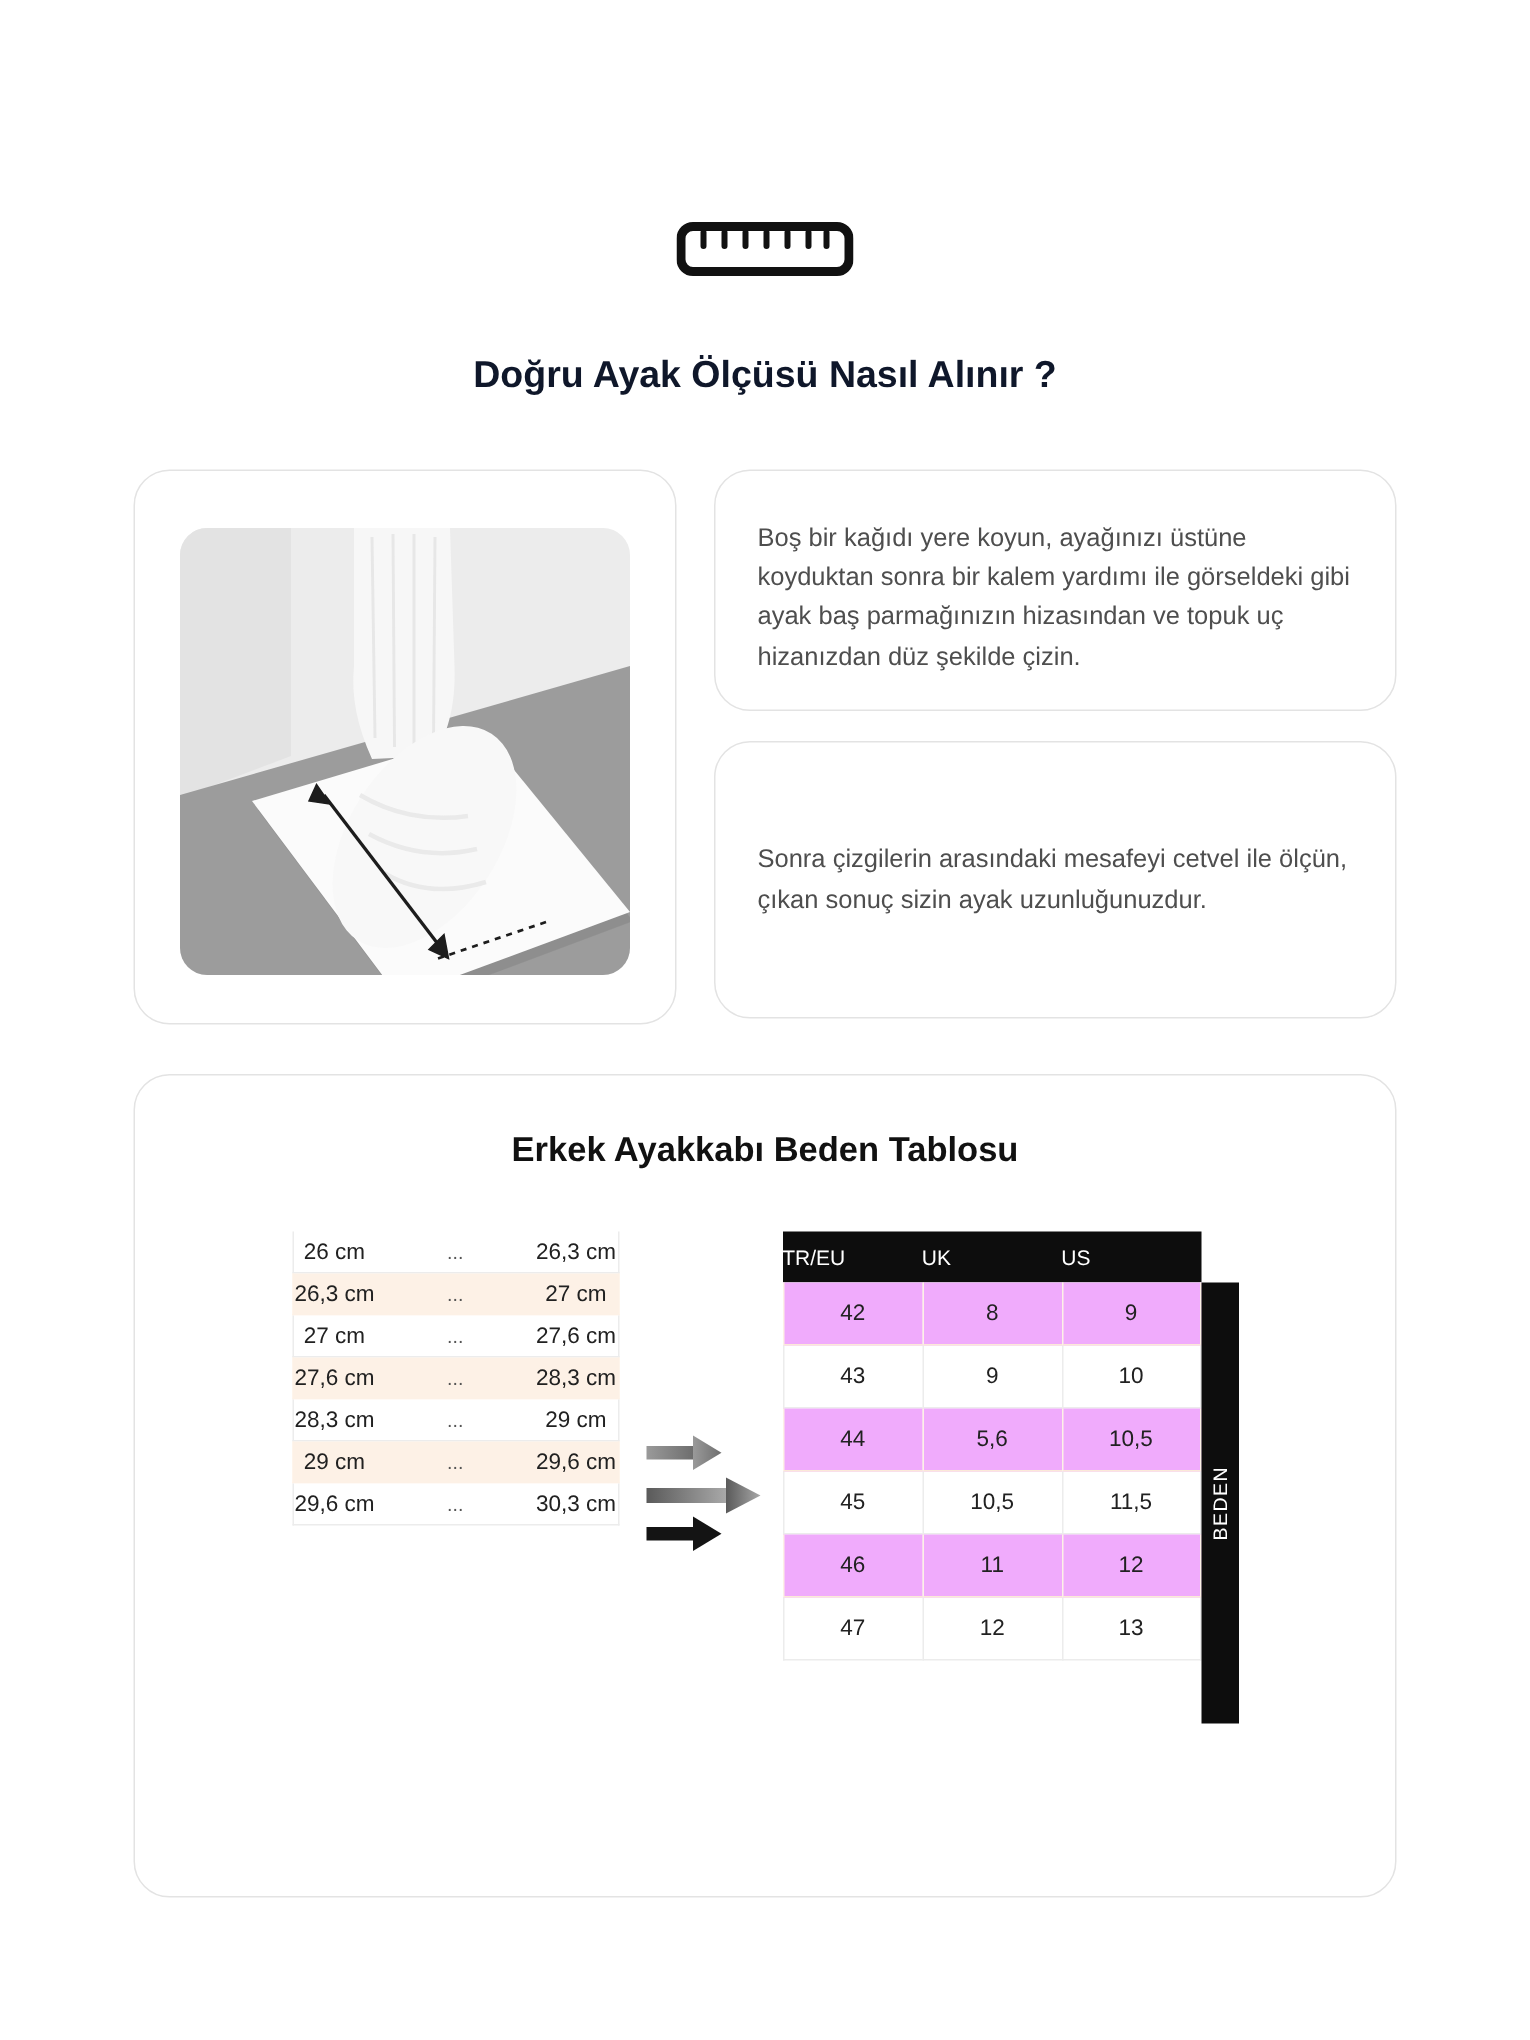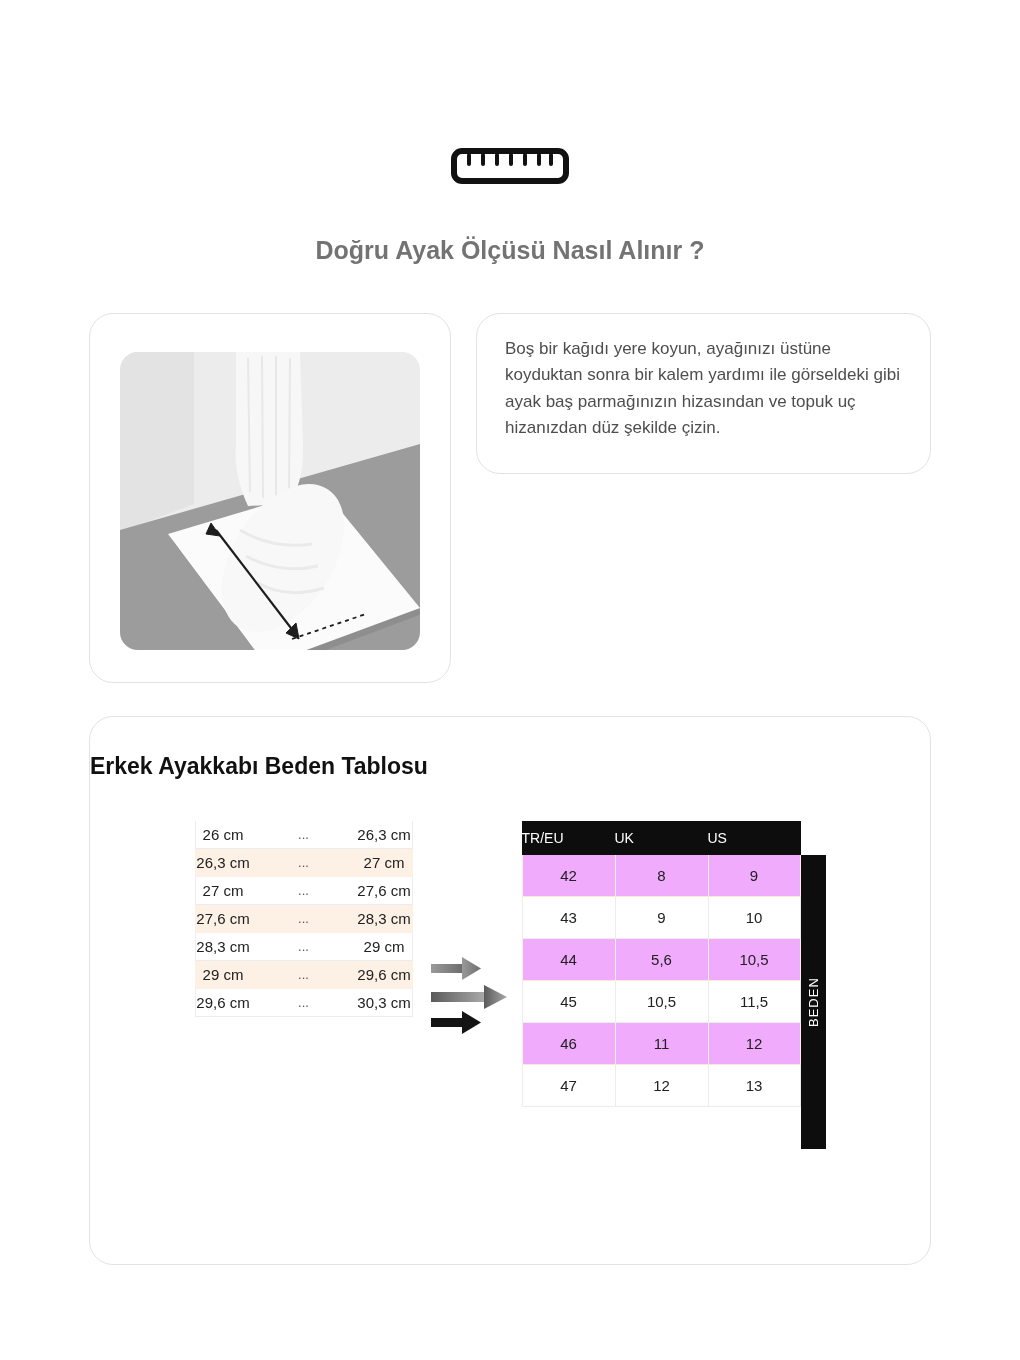--- a/index.html
+++ b/index.html
@@ -10,49 +10,49 @@
     color: #212121;
     overflow: hidden;
   }
   .container { width: 842px; margin: 0 auto; }
 
   
   .ruler-wrap { display: flex; justify-content: center; padding-top: 148px; }
   .page-title {
     margin-top: 52px;
     text-align: center;
-    font-size: 25px; font-weight: bold; color: #737373;
+    font-size: 25px; font-weight: bold; color: #0f172a;
   }
 
   
   .howto-row { display: flex; gap: 25px; margin-top: 48px; }
   .card {
     background: #fff;
     border: 1px solid #e3e3e3;
     border-radius: 24px;
   }
   .photo-card { width: 362px; height: 370px; display: flex; align-items: flex-start; justify-content: center; }
   .photo-frame { margin-top: 38px; border-radius: 18px; overflow: hidden; width: 300px; height: 298px; }
   .text-cards { display: flex; flex-direction: column; gap: 20px; width: 455px; }
   .instr-card {
     width: 455px; padding: 22px 28px;
     font-size: 17px; line-height: 1.55; color: #4e4e4e;
     display: flex; align-items: center;
   }
-  .instr-card.first { height: 161px; align-items: flex-start; }
+  .instr-card.first { height: 161px; align-items: flex-end; }
   .instr-card.second { height: 185px; }
 
   
   .table-card {
     margin-top: 33px;
     width: 842px; height: 549px;
     background: #fff; border: 1px solid #e3e3e3; border-radius: 24px;
   }
   .table-title {
-    margin-top: 36px; 
+    margin-top: 36px; text-align: center;
     font-size: 23px; font-weight: bold; color: #111;
   }
   .tables-row {
     display: flex; justify-content: center; align-items: flex-start;
     margin-top: 41px;
   }
   .thead {
     background: #0d0d0d; color: #fff;
     height: 34px; display: flex; align-items: center; justify-content: center;
     font-size: 14px;
@@ -153,20 +153,23 @@
           </g>
 
           <line x1="172" y1="287" x2="246" y2="262" stroke="#1d1d1d" stroke-width="1.8" stroke-dasharray="4,4"></line>
         </svg>
       </div>
     </div>
 
     <div class="text-cards">
       <div class="card instr-card first">
         <p>Boş bir kağıdı yere koyun, ayağınızı üstüne koyduktan sonra bir kalem yardımı ile görseldeki gibi ayak baş parmağınızın hizasından ve topuk uç hizanızdan düz şekilde çizin.</p>
+      </div>
+      <div class="card instr-card second">
+        <p>Sonra çizgilerin arasındaki mesafeyi cetvel ile ölçün, çıkan sonuç sizin ayak uzunluğunuzdur.</p>
       </div>
     </div>
   </div>
 
   <div class="table-card">
     <h2 class="table-title">Erkek Ayakkabı Beden Tablosu</h2>
 
     <div class="tables-row">
 
       <div class="cm-table">

